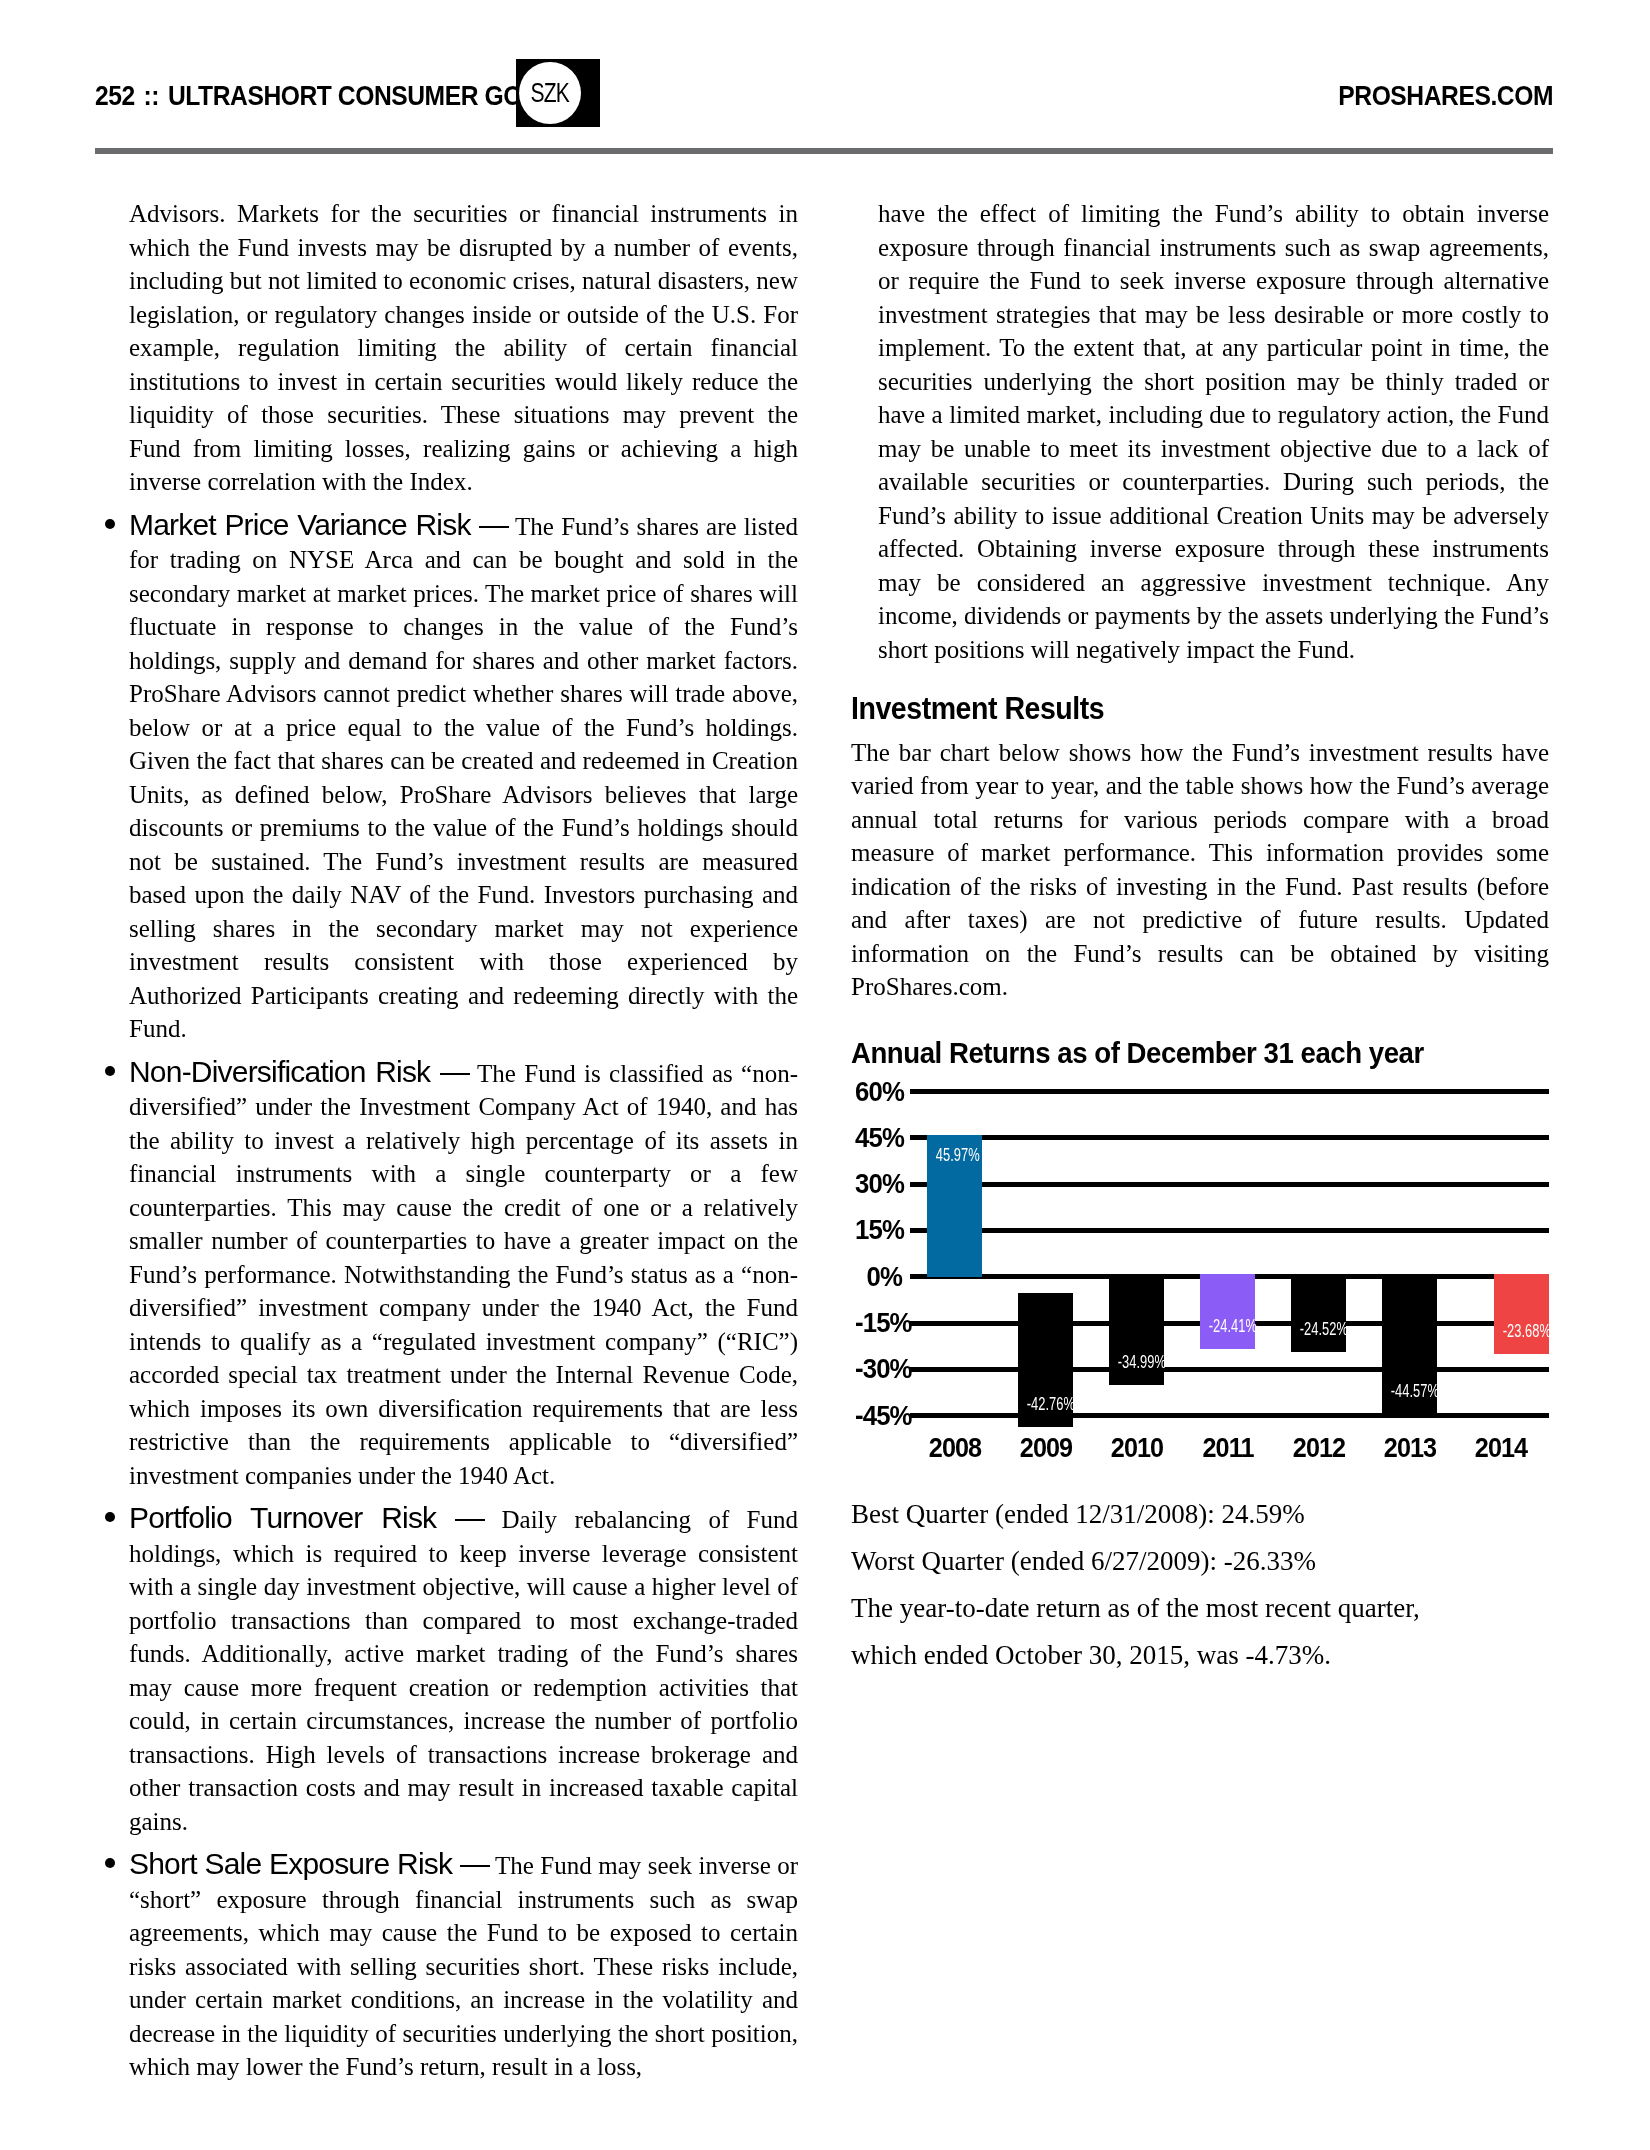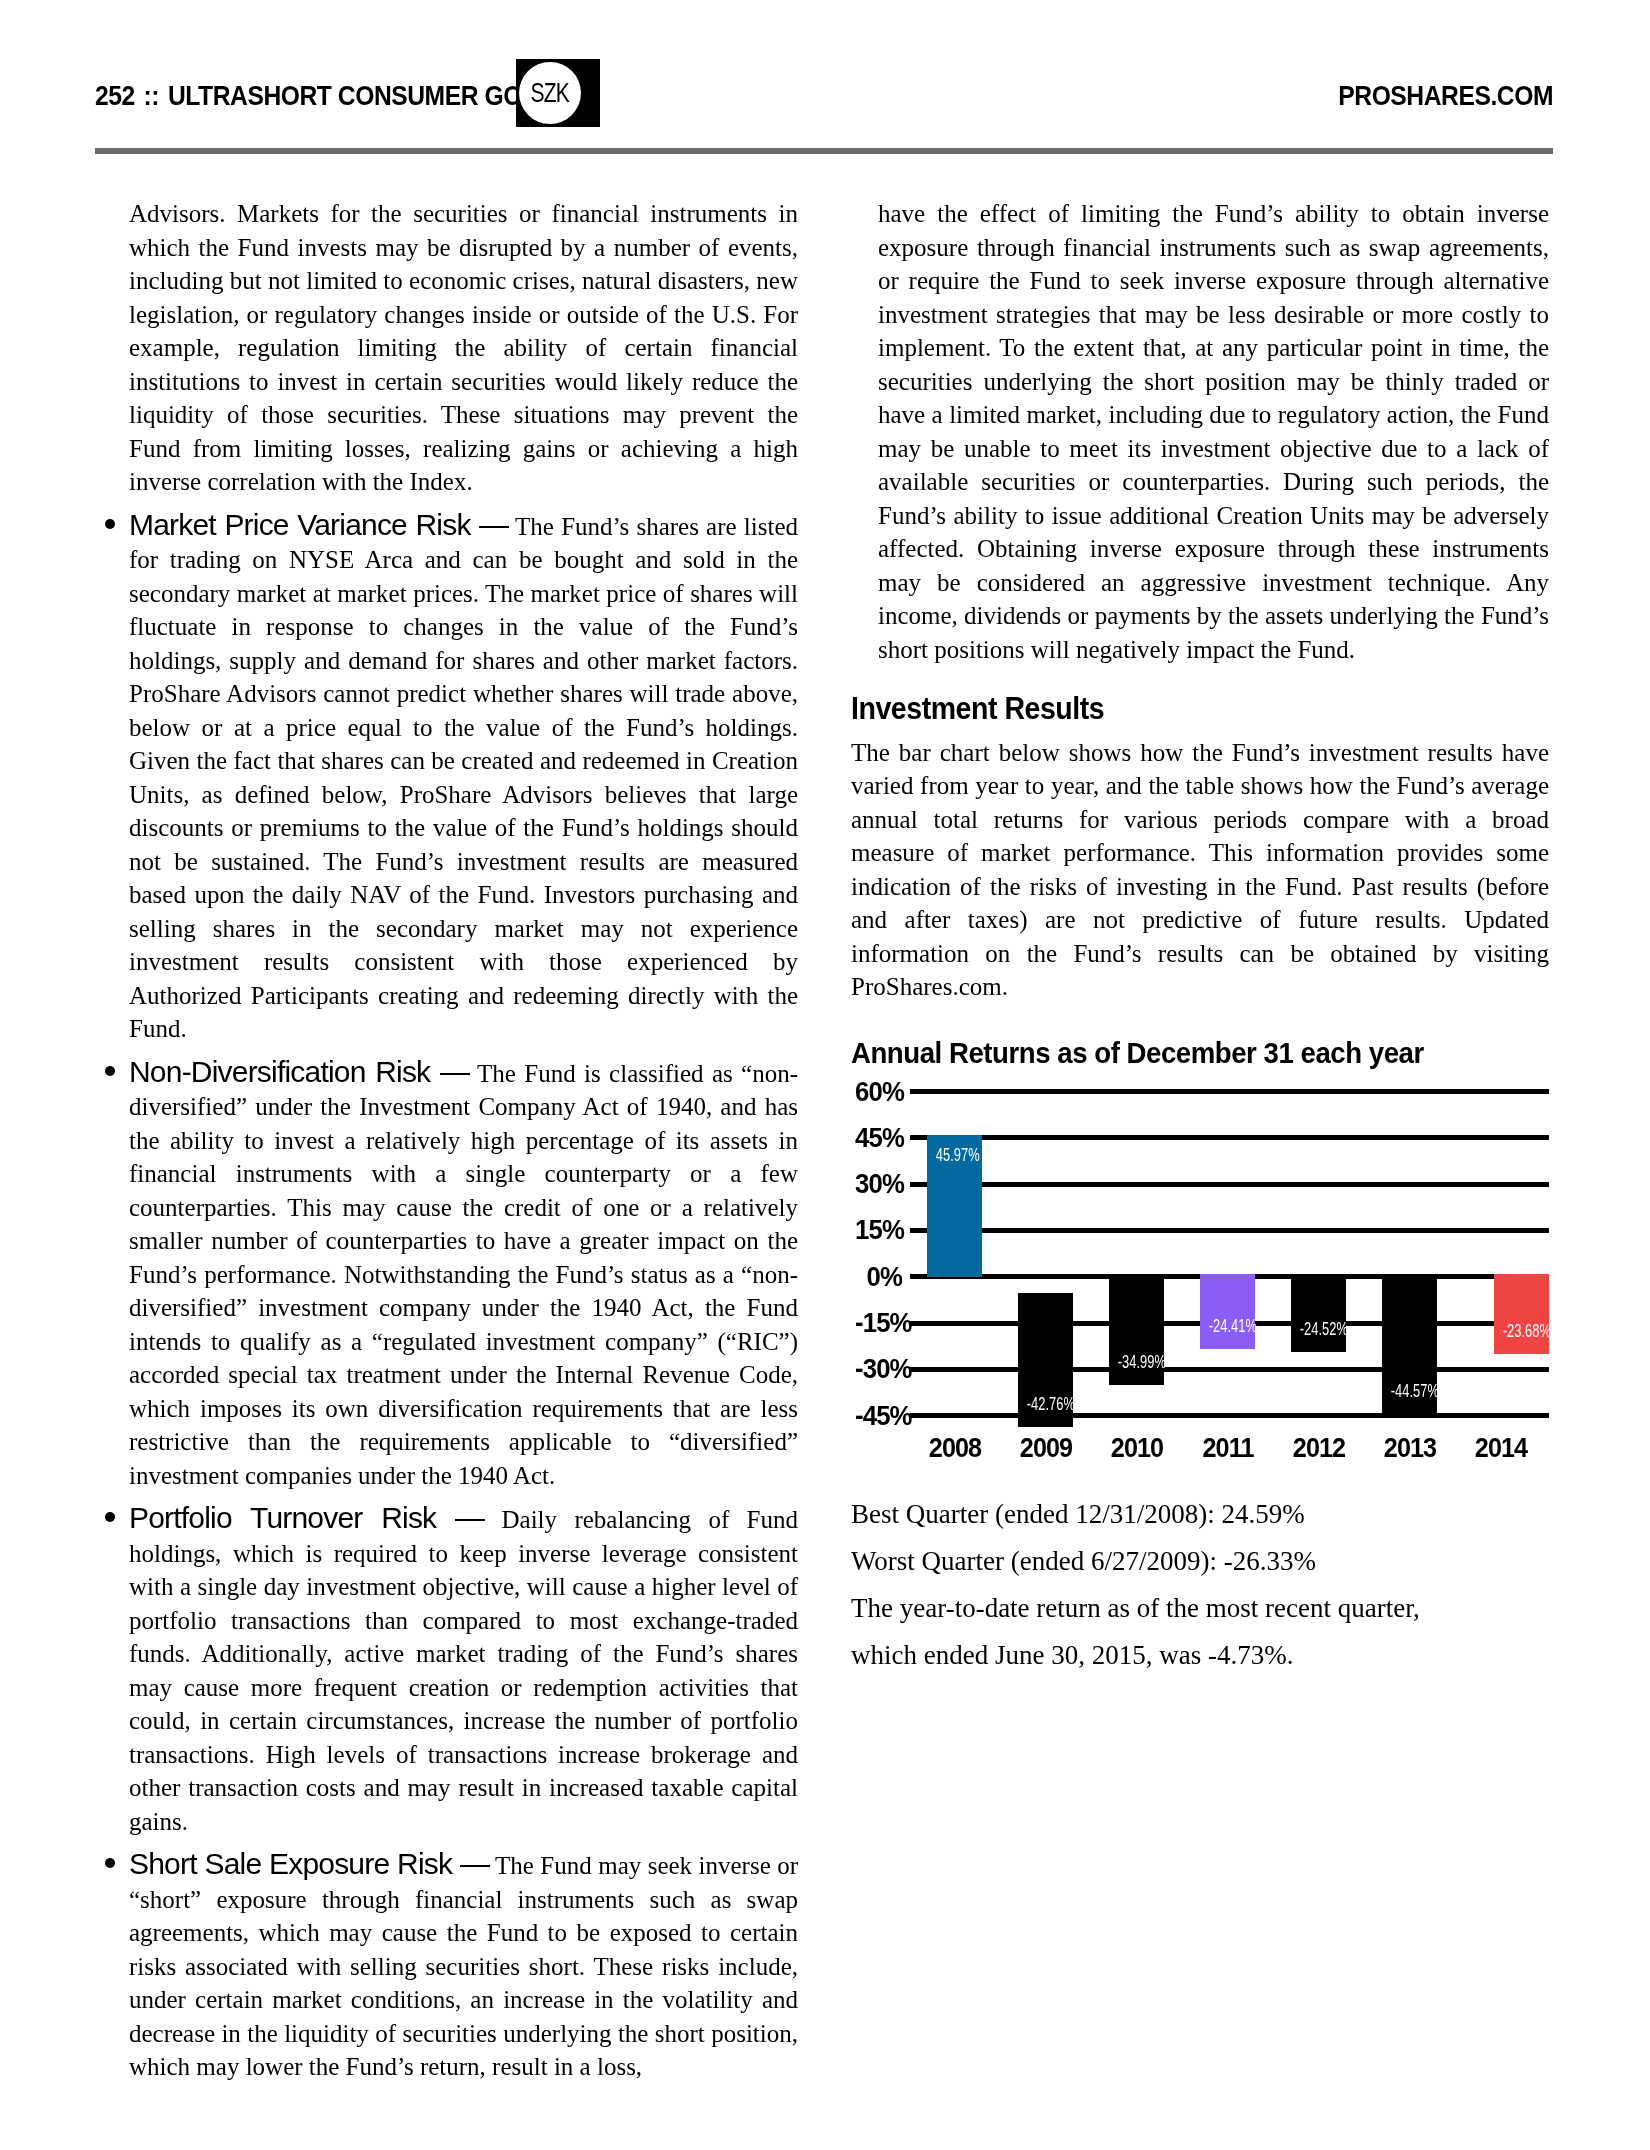--- a/index.html
+++ b/index.html
@@ -158,17 +158,17 @@
         <div class="year" style="left: 558.5px; top: 342.1px;">2013</div>
         <div class="bar" style="left: 622px; width: 55px; background: #ef4444; top: 185.2px; height: 80px; margin-left: 21px;">
           <div class="bar-label" style="color: rgb(255, 255, 255); bottom: 13px;">-23.68%</div>
         </div>
         <div class="year" style="left: 649.5px; top: 342.1px;">2014</div>
       </div>
     <div class="notes" id="chart-notes">
         <div>Best Quarter (ended 12/31/2008): 24.59%</div>
         <div>Worst Quarter (ended 6/27/2009): -26.33%</div>
         <div>The year-to-date return as of the most recent quarter,</div>
-        <div>which ended June 30, 2015, was -4.73%.</div>
+        <div>which ended October 30, 2015, was -4.73%.</div>
       </div>
   </div>
 
 </div>
 
 </body></html>

